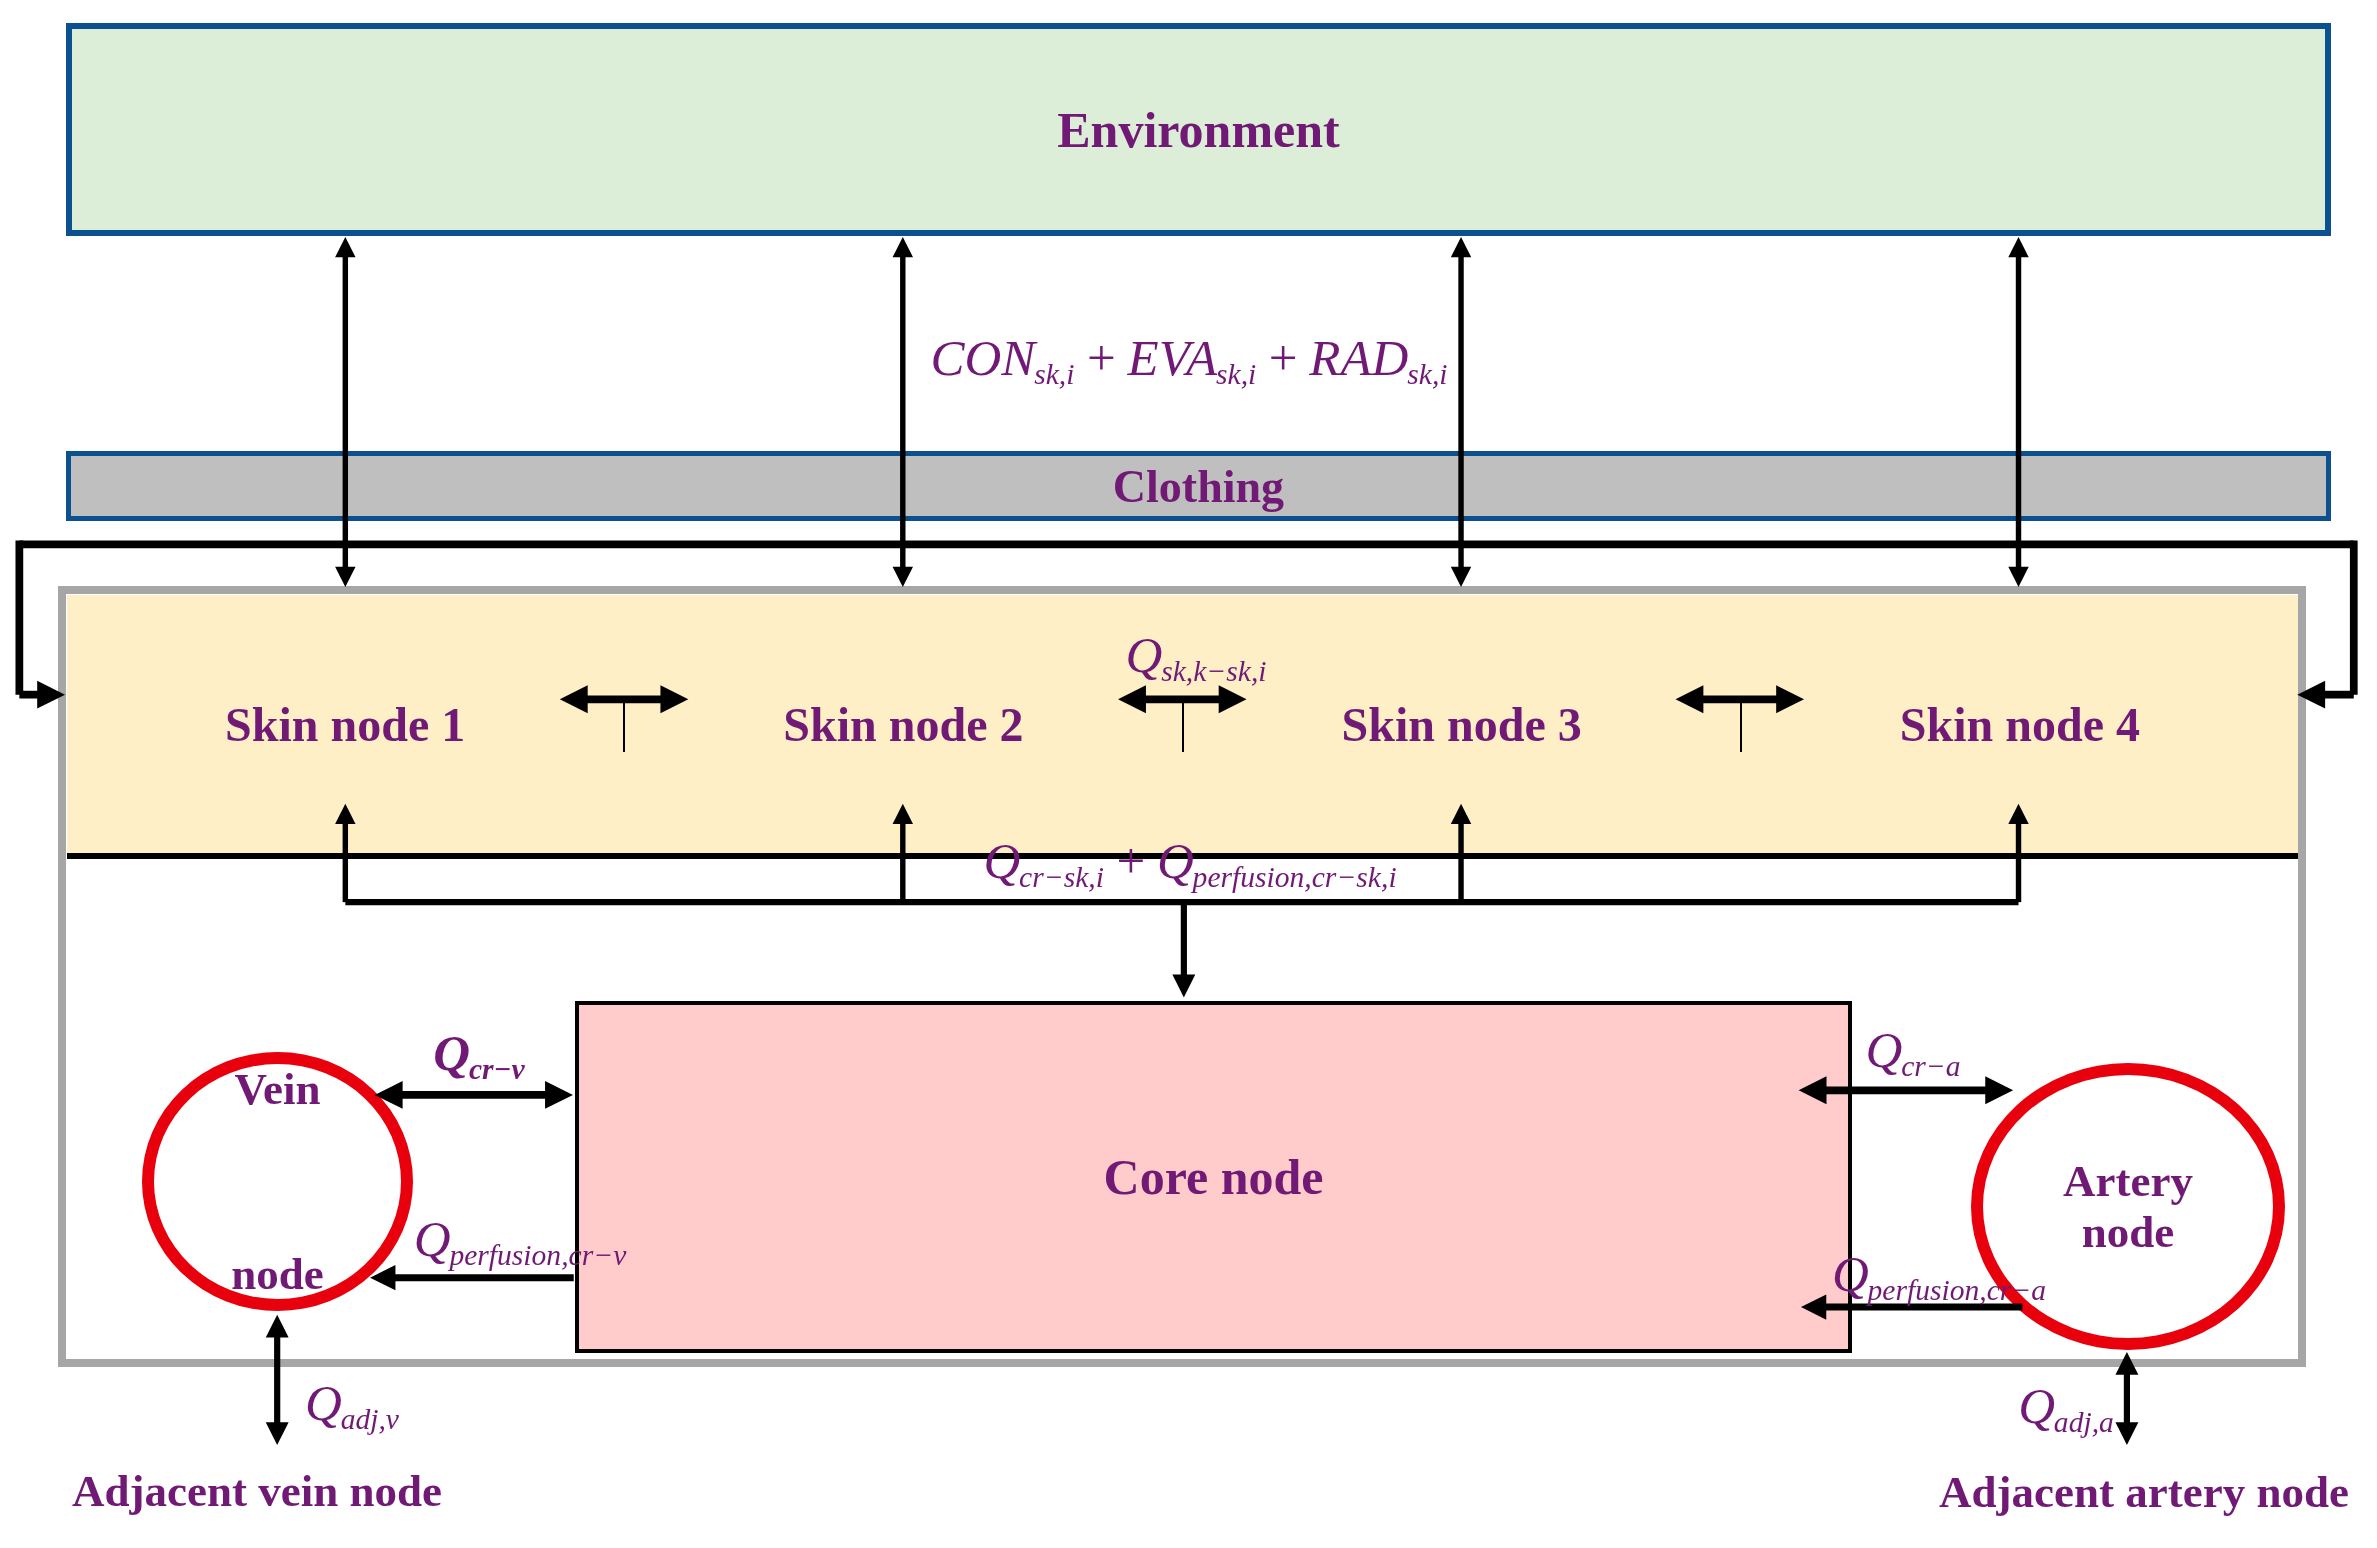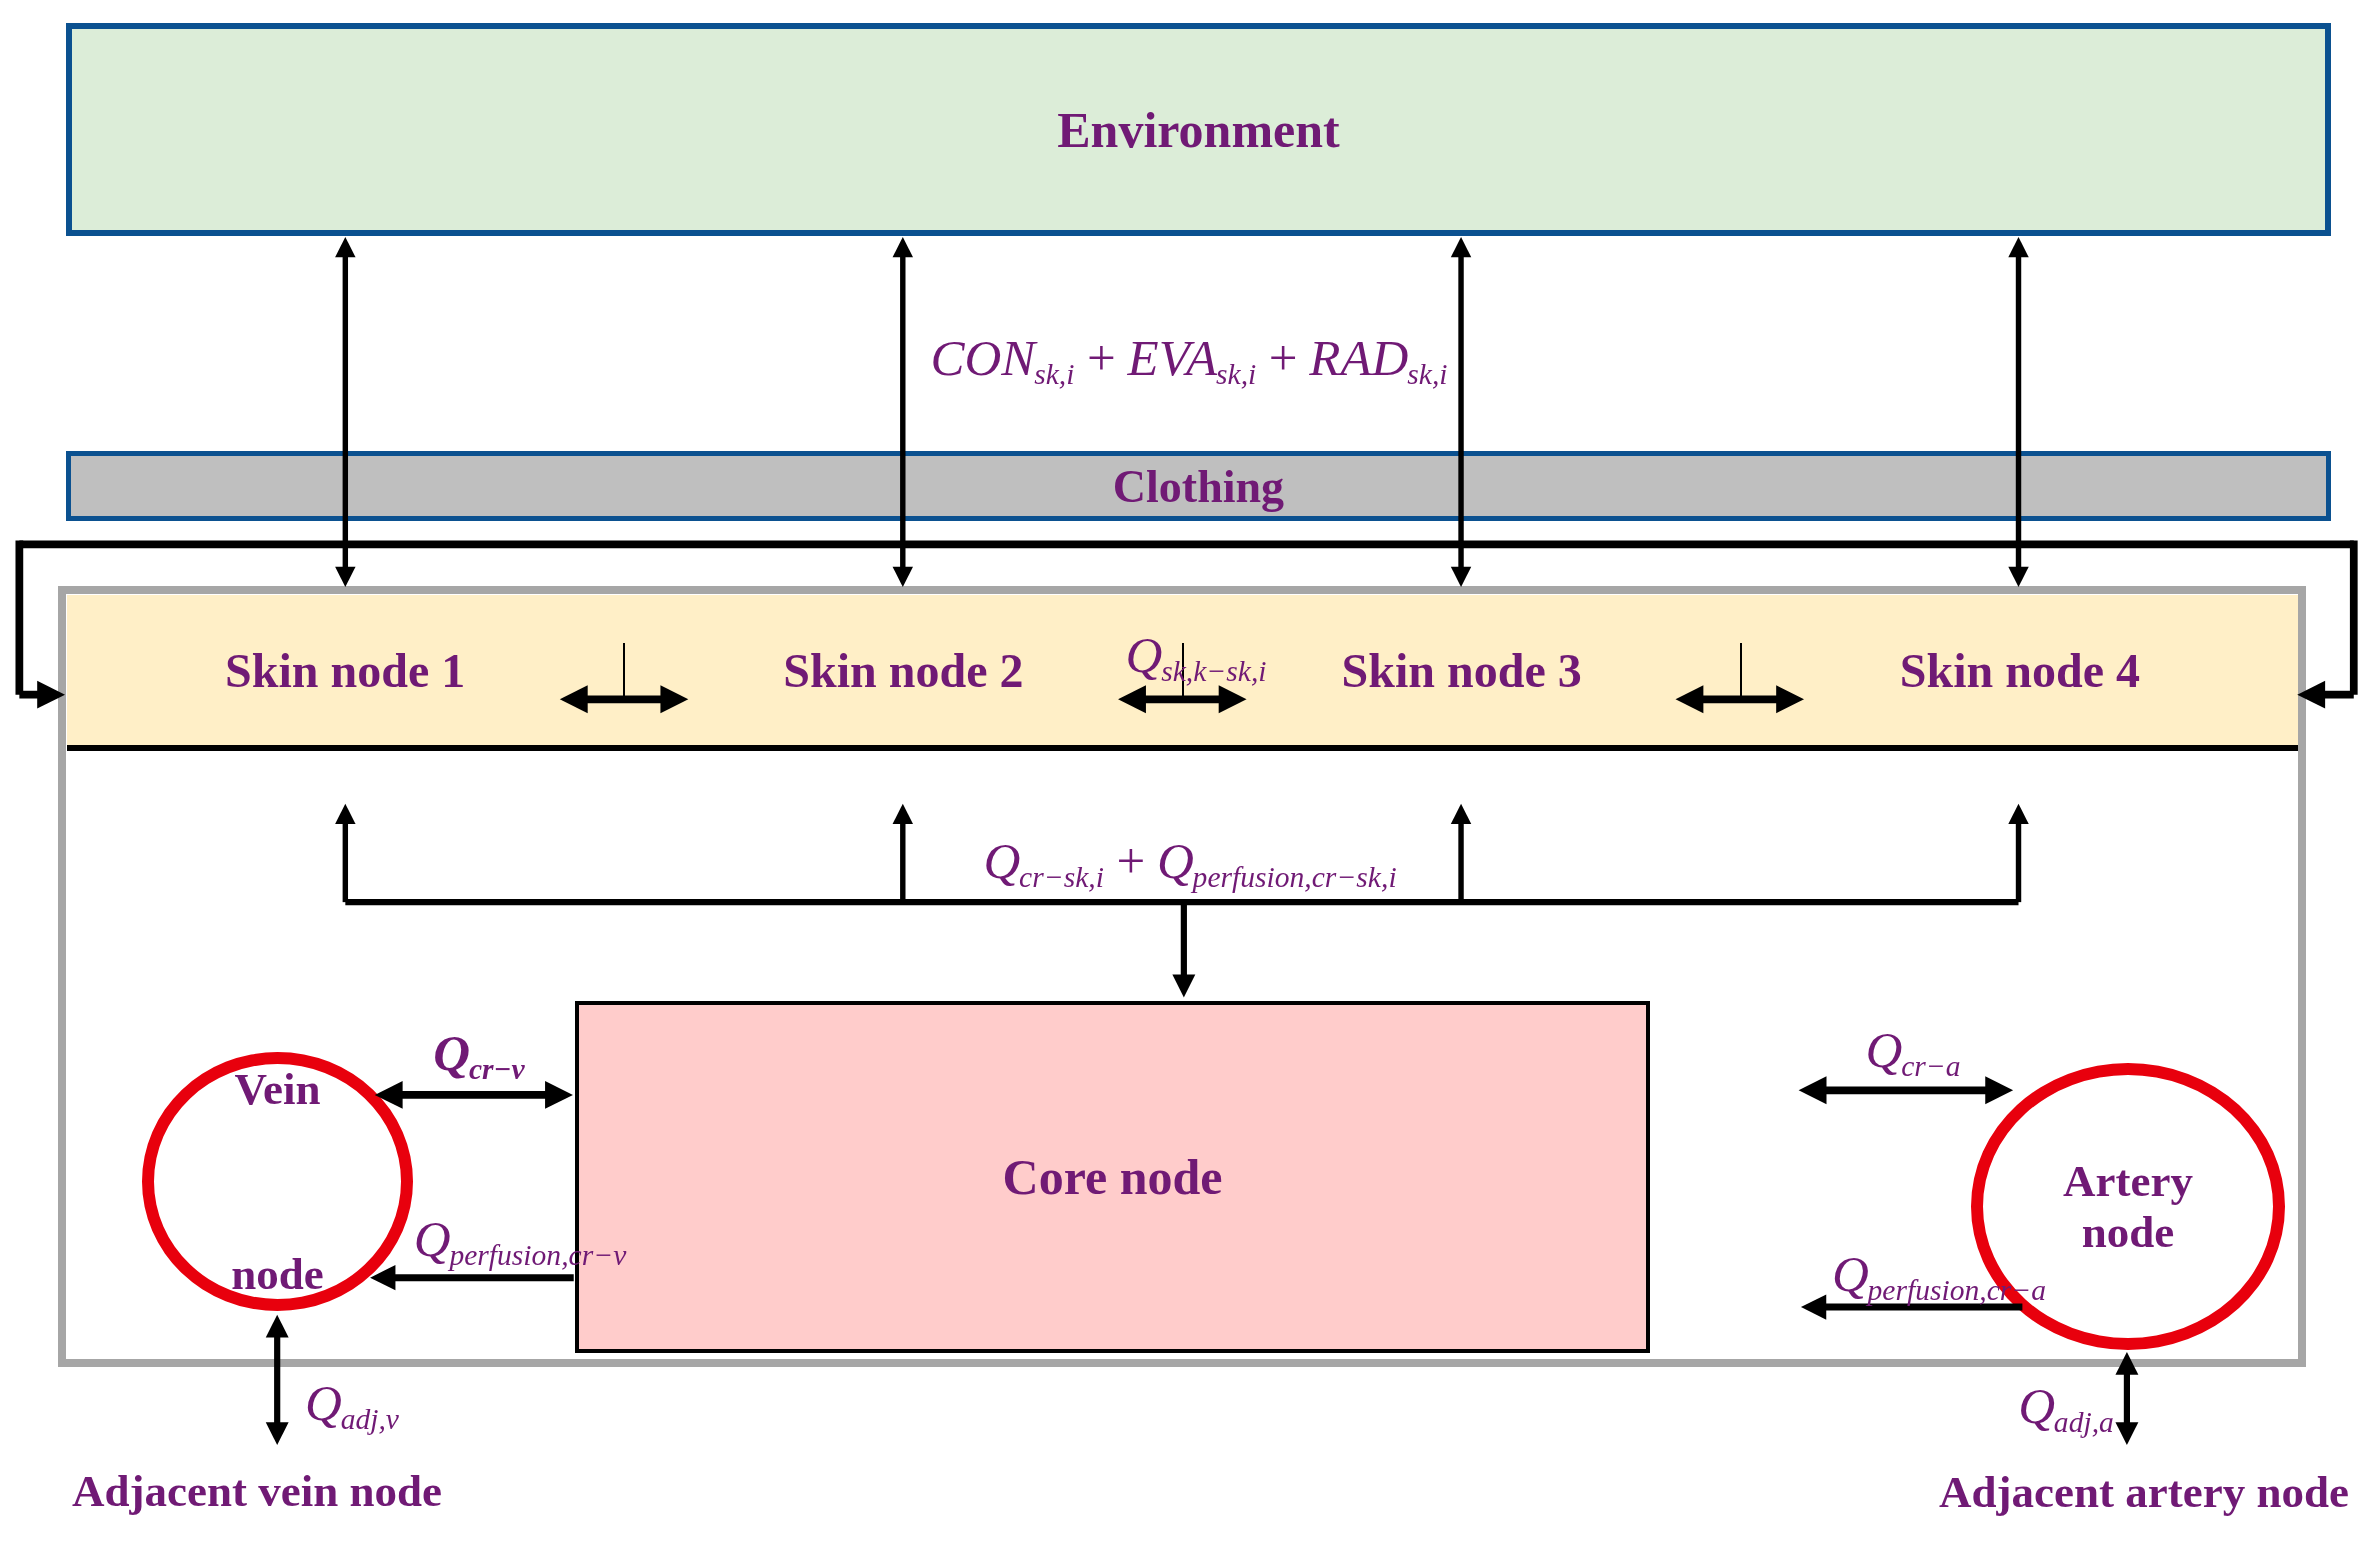--- a/index.html
+++ b/index.html
@@ -11,25 +11,25 @@
     color:#701a75;
     overflow:hidden;
   }
   #canvas *{box-sizing:border-box;}
   .box{position:absolute;display:flex;align-items:center;justify-content:center;}
   .node-title{font-weight:bold;font-size:50px;}
   #env-box{left:66px;top:23px;width:2265px;height:213px;border:6.2px solid #0b5190;background:#dcedd8;}
   #clothing-box{left:66px;top:451px;width:2265px;height:70px;border:5.4px solid #0b5190;background:#bfbfbf;}
   #clothing-box .node-title{font-size:46px;}
   #body-outline{left:58px;top:586px;width:2248px;height:781px;border:8.5px solid #a6a6a6;background:transparent;}
-  #skin-row{left:67px;top:595px;width:2231px;height:156px;background:#ffefc7;border-bottom:6.2px solid #000;display:flex;}
+  #skin-row{left:67px;top:595px;width:2231px;height:264px;background:#ffefc7;border-bottom:6.2px solid #000;display:flex;}
   .skin-cell{flex:1 1 0;display:flex;align-items:center;justify-content:center;border-right:2.3px solid #000;}
   .skin-cell:last-child{border-right:none;}
   .skin-cell .node-title{font-size:48px;}
-  #core-box{left:575px;top:1001px;width:1075px;height:352px;border:4.6px solid #000;background:#ffcccb;}
+  #core-box{left:575px;top:1001px;width:1277px;height:352px;border:4.6px solid #000;background:#ffcccb;}
   .circle-node{border-radius:50%;background:#ffffff;border:12.4px solid #e8000d;flex-direction:column;text-align:center;line-height:1.12;}
   #vein-circle{left:142px;top:1052px;width:271px;height:259px;}
   #artery-circle{left:1971px;top:1063px;width:314px;height:287px;font-family:Liberation Serif, serif;}
   .circle-node .node-title{font-size:45px;}
   .free-label{position:absolute;transform:translate(-50%,-50%);white-space:nowrap;font-weight:bold;font-size:45px;}
   .eq{position:absolute;transform:translate(-50%,-50%);white-space:nowrap;font-style:italic;font-size:51px;font-family:"Liberation Serif","DejaVu Serif",serif;}
   .eq .sub{font-size:0.58em;position:relative;top:0.32em;margin-left:-0.04em;font-style:italic;}
   .eq .plus{padding:0 9.3px;}
   .eq.heavy{font-weight:bold;}
   #arrow-layer{position:absolute;left:0;top:0;pointer-events:none;}

